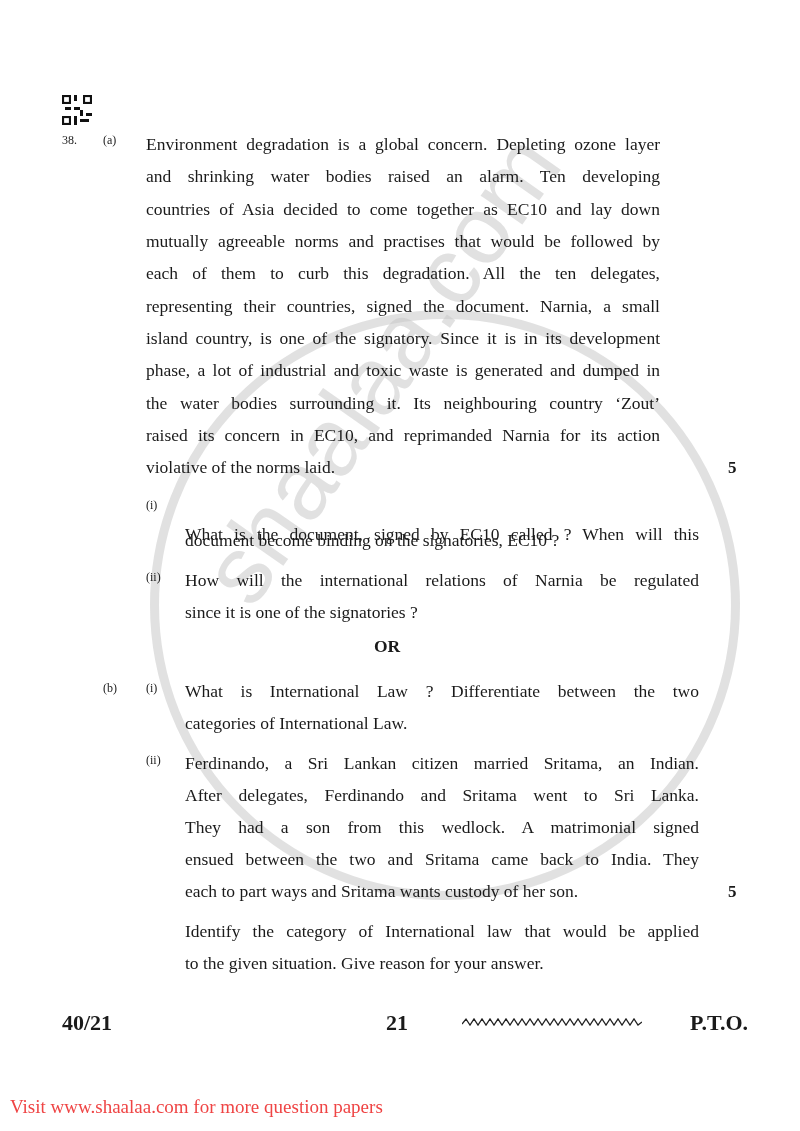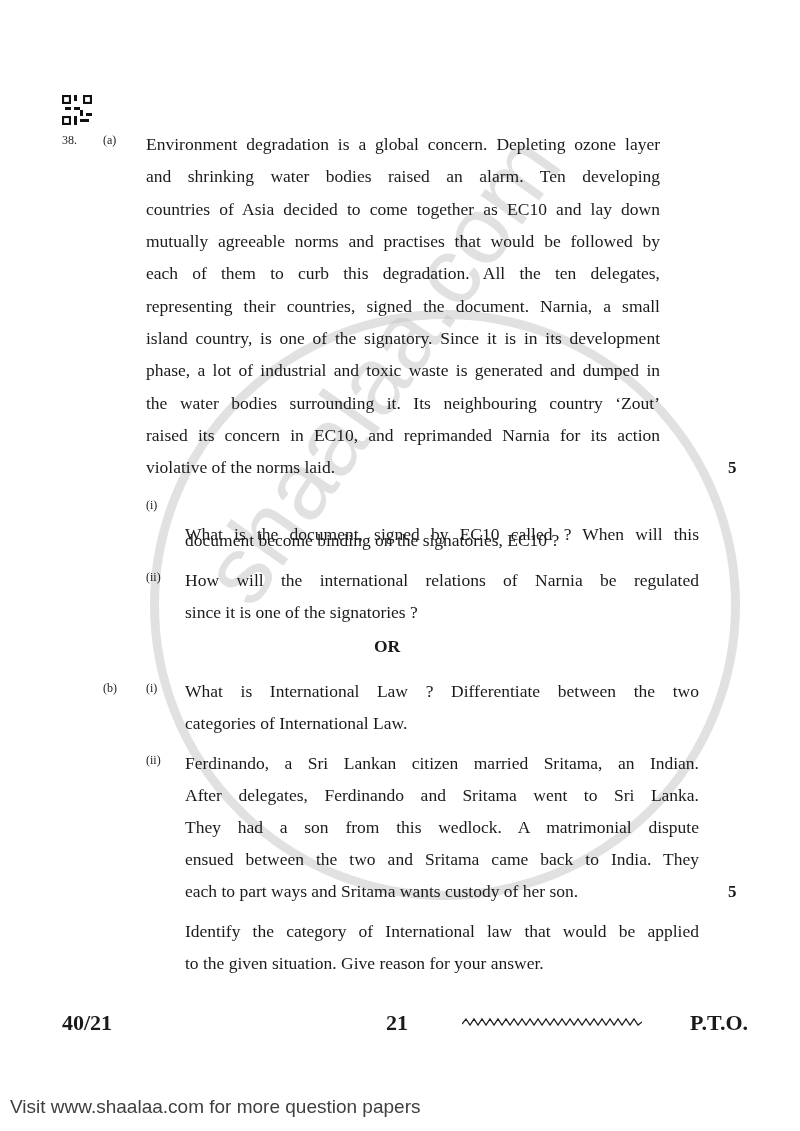--- a/index.html
+++ b/index.html
@@ -11,21 +11,21 @@
   .wm-text { position:absolute; left:180px; top:560px; font-family:"Liberation Sans",sans-serif;
              font-size:96px; color:rgba(200,200,200,0.55); transform:rotate(-55deg); transform-origin:left top;
              pointer-events:none; white-space:nowrap; }
   .line { position:absolute; font-size:17.5px; line-height:32px; white-space:nowrap; }
   .just { text-align:justify; text-align-last:justify; width:514px; }
   .num { position:absolute; font-size:12px; }
   .marks { position:absolute; left:728px; font-weight:bold; font-size:17px; }
   .or { position:absolute; left:366px; top:636px; font-weight:bold; font-size:17.5px;margin-left:8px; }
   .footer { position:absolute; top:1010px; font-size:22px; font-weight:bold; }
   .wavy { position:absolute; left:462px; top:1016px; width:180px; height:12px; }
-  .visit { position:absolute; left:10px; top:1096px; font-family:Liberation Sans, sans-serif; font-size:19px; color:#404040; }
+  .visit { position:absolute; left:10px; top:1096px; font-family:Liberation Serif, serif; font-size:19px; color:#ef4444; }
 </style>
 </head>
 <body>
 
 <svg class="qr" viewBox="0 0 10 10">
   <rect x="0" y="0" width="3" height="3" fill="#111"></rect>
     <rect x="0.7" y="0.7" width="1.6" height="1.6" fill="#fff"></rect>
   <rect x="7" y="0" width="3" height="3" fill="#111"></rect>
     <rect x="7.7" y="0.7" width="1.6" height="1.6" fill="#fff"></rect>
   <rect x="0" y="7" width="3" height="3" fill="#111"></rect>
@@ -71,21 +71,21 @@
 <div class="or">OR</div>
 
 <div class="num" style="left:103px;top:681px;">(b)</div>
 <div class="num" style="left:146px;top:681px;">(i)</div>
 <div class="line just" style="left:185px;top:675px;width:514px;">What is International Law ? Differentiate between the two</div>
 <div class="line" style="left:185px;top:707px;">categories of International Law.</div>
 
 <div class="num" style="left:146px;top:753px;">(ii)</div>
 <div class="line just" style="left:185px;top:747px;width:514px;">Ferdinando, a Sri Lankan citizen married Sritama, an Indian.</div>
 <div class="line just" style="left:185px;top:779px;width:514px;">After delegates, Ferdinando and Sritama went to Sri Lanka.</div>
-<div class="line just" style="left:185px;top:811px;width:514px;">They had a son from this wedlock. A matrimonial dispute</div>
+<div class="line just" style="left:185px;top:811px;width:514px;">They had a son from this wedlock. A matrimonial signed</div>
 <div class="line just" style="left:185px;top:843px;width:514px;">ensued between the two and Sritama came back to India. They</div>
 <div class="line" style="left:185px;top:875px;">each to part ways and Sritama wants custody of her son.</div>
 <div class="marks" style="top:882px;">5</div>
 
 <div class="line just" style="left:185px;top:915px;width:514px;">Identify the category of International law that would be applied</div>
 <div class="line" style="left:185px;top:947px;">to the given situation. Give reason for your answer.</div>
 
 <div class="footer" style="left:62px;">40/21</div>
 <div class="footer" style="left:386px;">21</div>
 <svg class="wavy" viewBox="0 0 180 12">

